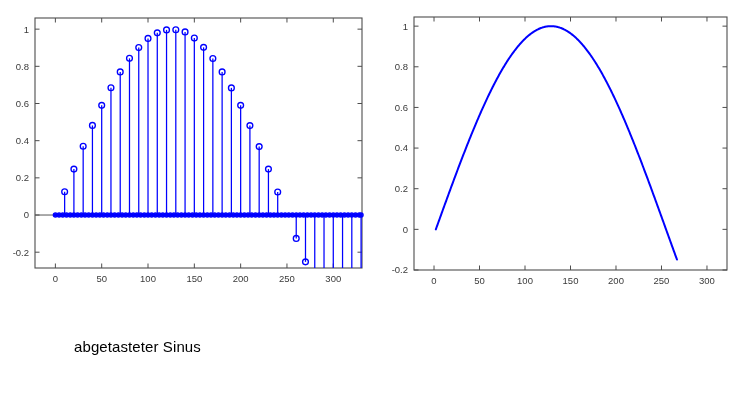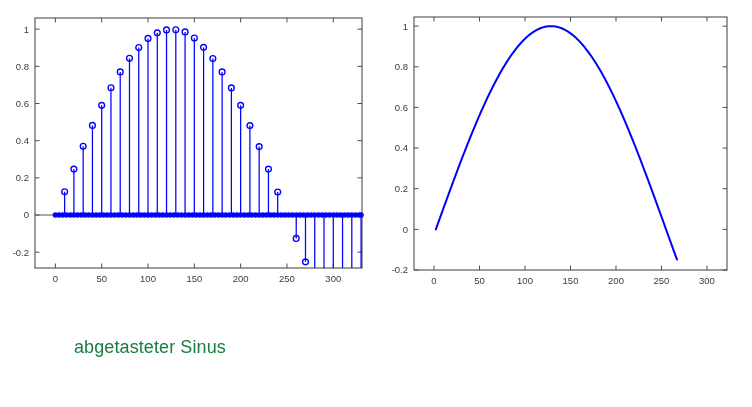--- a/index.html
+++ b/index.html
@@ -9,22 +9,22 @@
     -webkit-font-smoothing:antialiased;
   }
   .page{position:relative;width:752px;height:407px;}
   .panel{position:absolute;top:0;}
   .panel.left{left:0;width:376px;}
   .panel.right{left:376px;width:376px;}
   .plotwrap{position:absolute;top:0;left:0;width:376px;height:300px;}
   svg{display:block;}
   .caption{
     position:absolute;
-    font-size:18px;
-    color:#15803d;
+    font-size:15px;
+    color:#000000;
     line-height:20px;
     letter-spacing:0.1px;
     white-space:pre;
   }
   .caption.left{left:74px;top:337px;}
   .tick-label{
     font-family:"Liberation Sans", sans-serif;
     font-size:9.5px;
     fill:#3a3a3a;
   }

